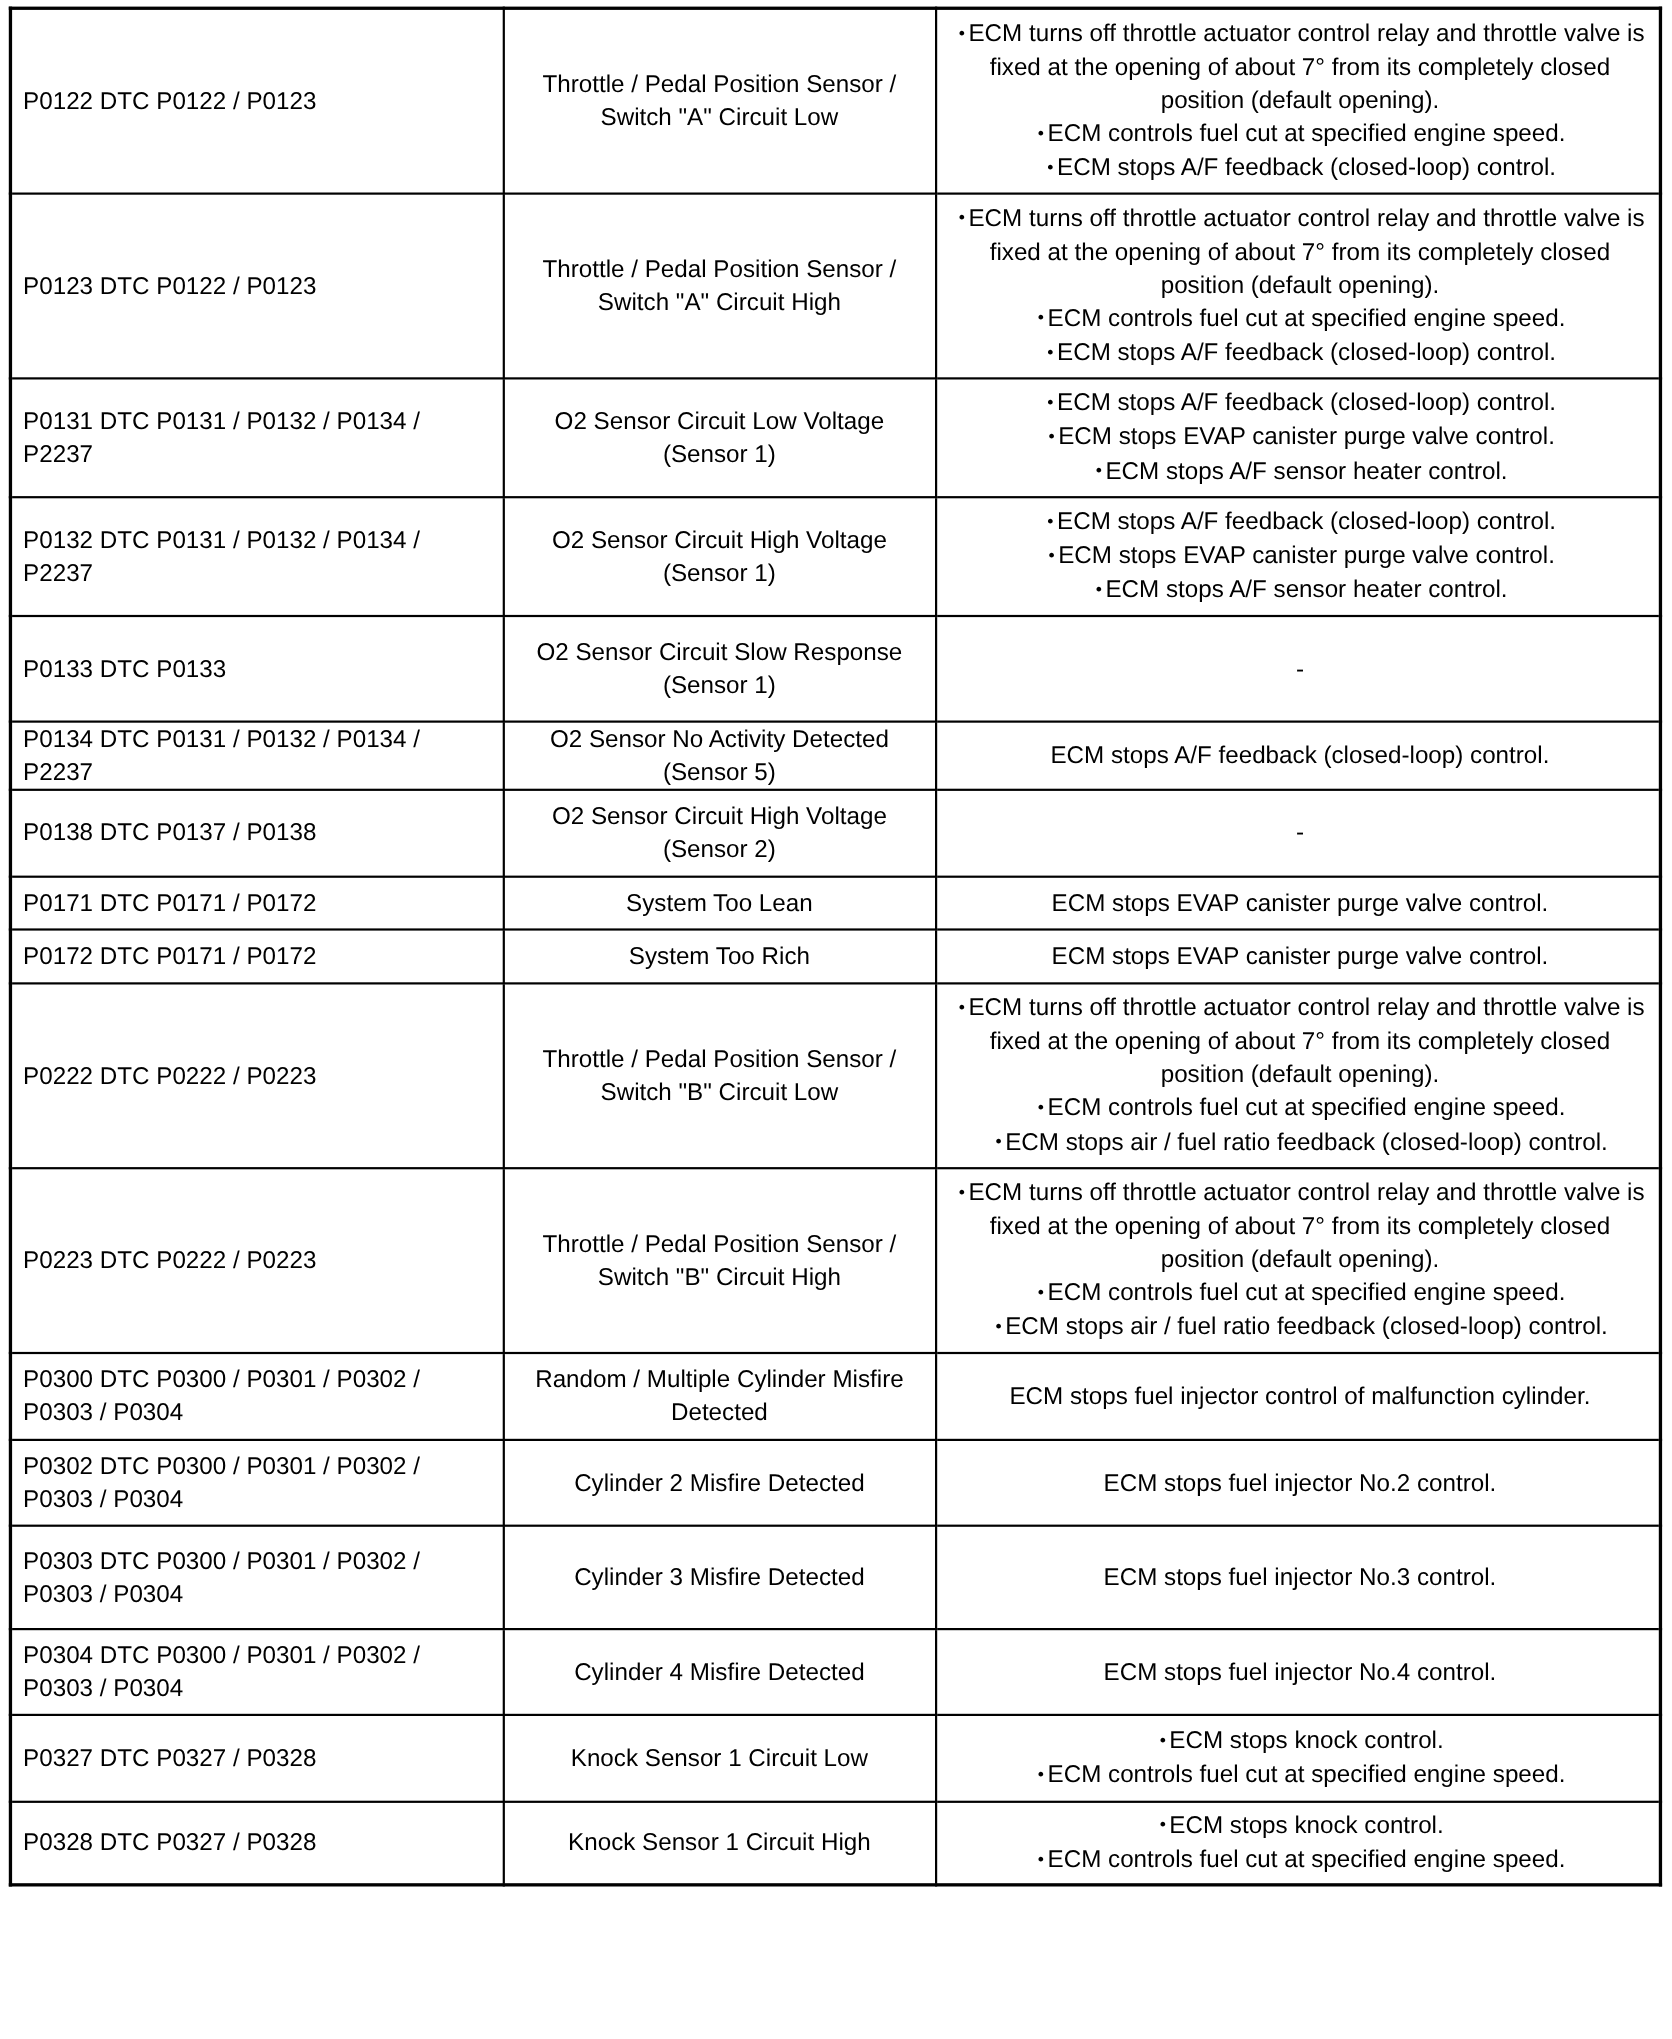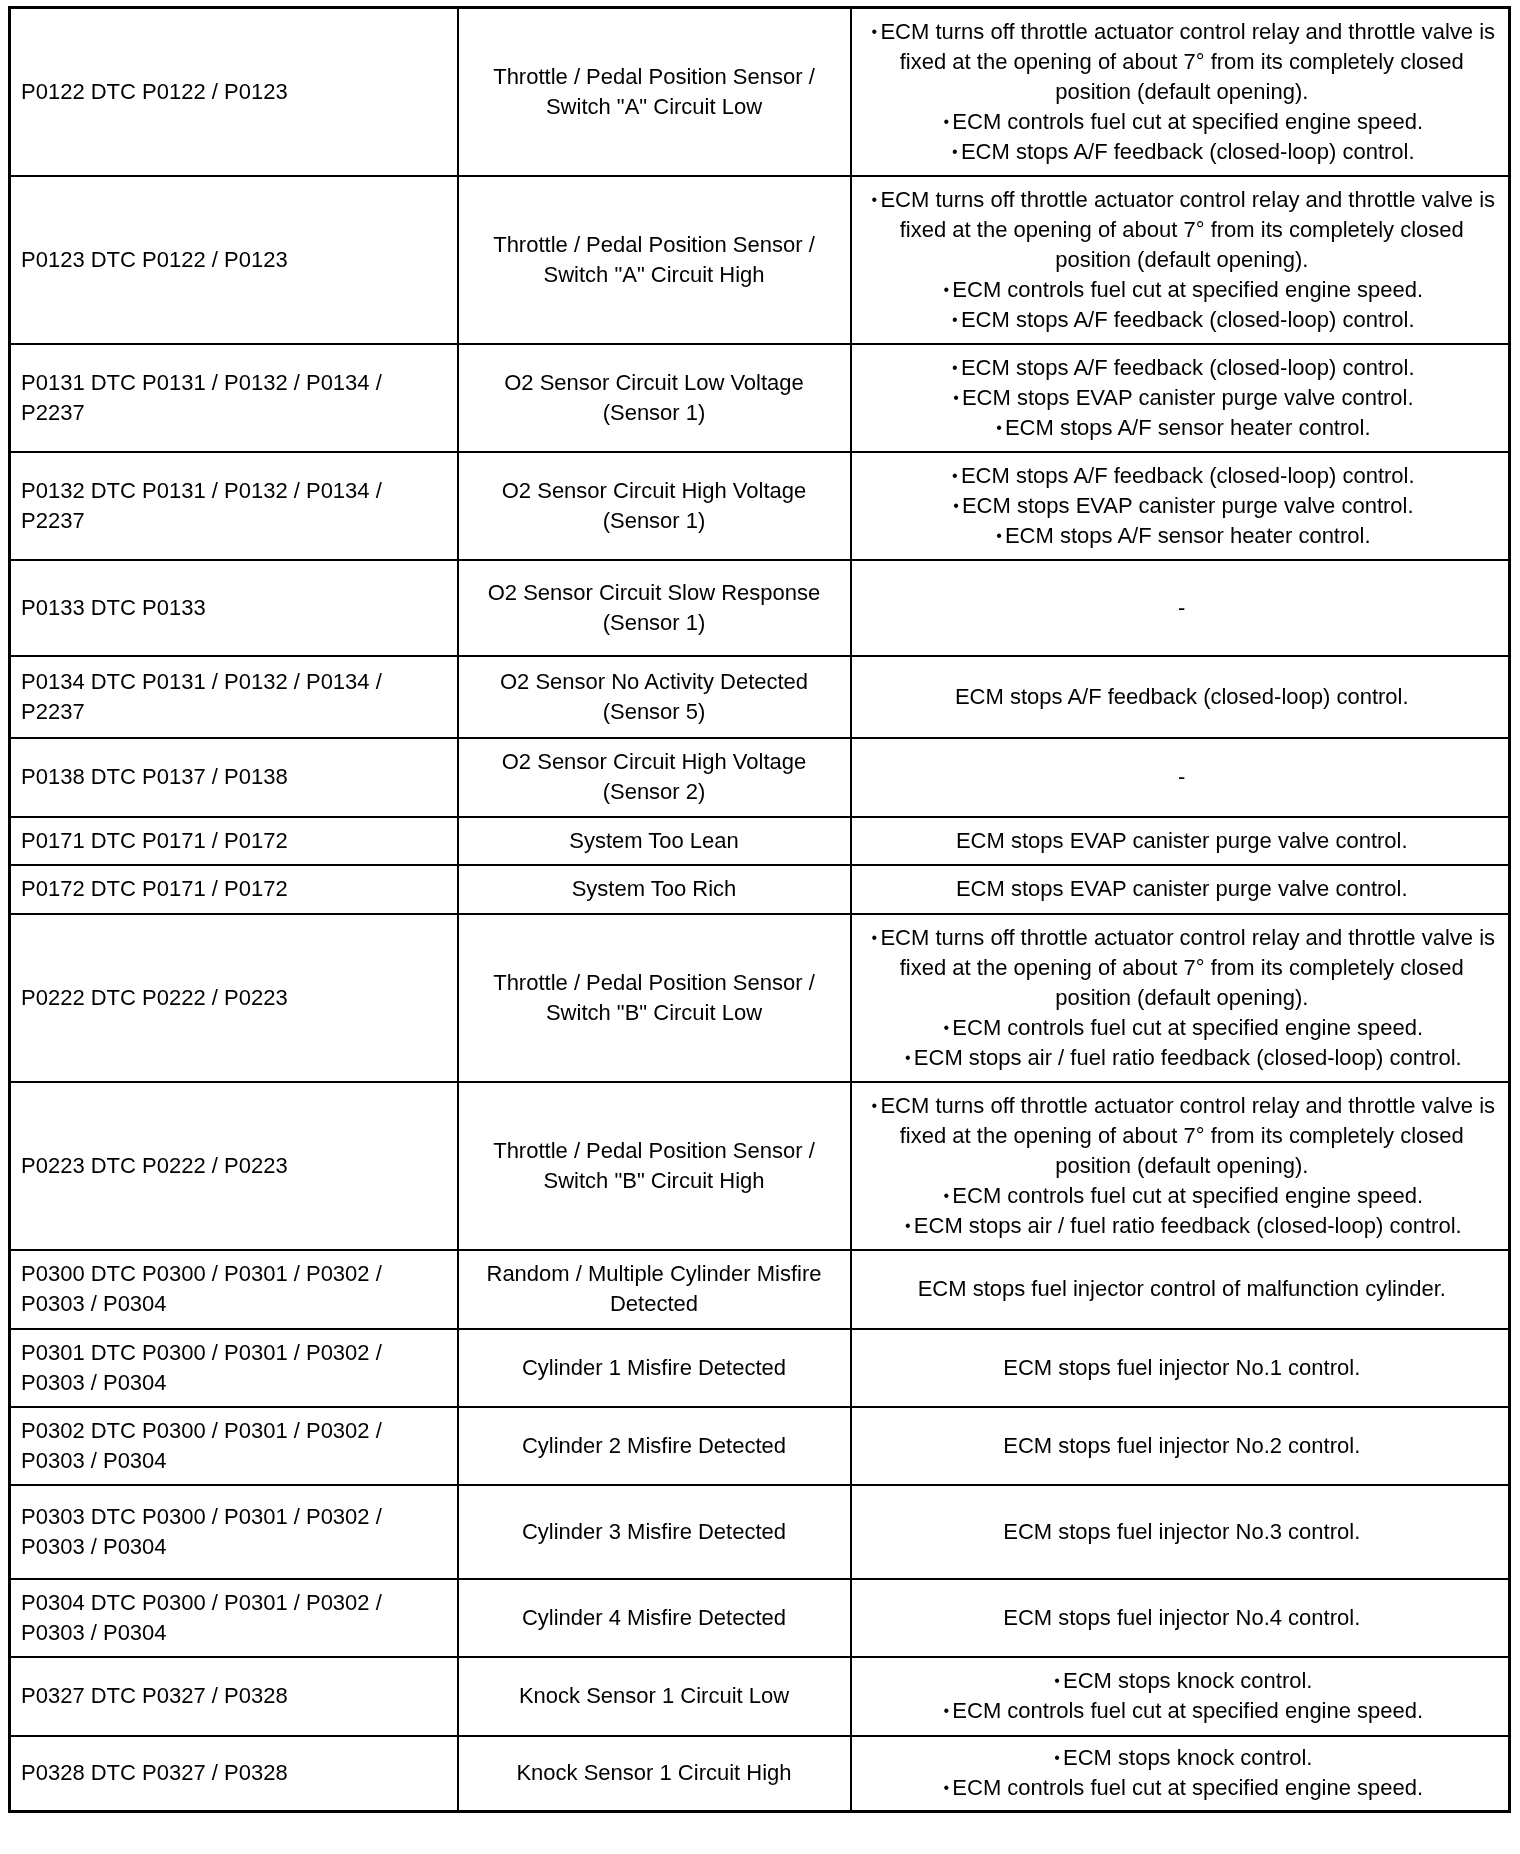--- a/index.html
+++ b/index.html
@@ -111,21 +111,21 @@
           <span class="bullet-line wrap"><span class="bullet-glyph">•</span><span>ECM stops A/F sensor heater control.</span></span>
         </td>
       </tr>
       <tr style="height: 96px;">
         <td class="code">P0133 DTC P0133</td>
         <td class="name">O2 Sensor Circuit Slow Response (Sensor 1)</td>
         <td class="action dash">
           <span class="bullet-line wrap"><span>-</span></span>
         </td>
       </tr>
-      <tr style="height: 82px;">
+      <tr style="height: 62px;">
         <td class="code">P0134 DTC P0131 / P0132 / P0134 / P2237</td>
         <td class="name">O2 Sensor No Activity Detected (Sensor 5)</td>
         <td class="action">
           <span class="bullet-line wrap"><span>ECM stops A/F feedback (closed-loop) control.</span></span>
         </td>
       </tr>
       <tr style="height: 79px;">
         <td class="code">P0138 DTC P0137 / P0138</td>
         <td class="name">O2 Sensor Circuit High Voltage (Sensor 2)</td>
         <td class="action dash">
@@ -165,27 +165,20 @@
         </td>
       </tr>
       <tr style="height: 79px;">
         <td class="code">P0300 DTC P0300 / P0301 / P0302 / P0303 / P0304</td>
         <td class="name">Random / Multiple Cylinder Misfire Detected</td>
         <td class="action">
           <span class="bullet-line wrap"><span>ECM stops fuel injector control of malfunction cylinder.</span></span>
         </td>
       </tr>
       <tr style="height: 78px;">
-        <td class="code">P0301 DTC P0300 / P0301 / P0302 / P0303 / P0304</td>
-        <td class="name">Cylinder 1 Misfire Detected</td>
-        <td class="action">
-          <span class="bullet-line wrap"><span>ECM stops fuel injector No.1 control.</span></span>
-        </td>
-      </tr>
-      <tr style="height: 78px;">
         <td class="code">P0302 DTC P0300 / P0301 / P0302 / P0303 / P0304</td>
         <td class="name">Cylinder 2 Misfire Detected</td>
         <td class="action">
           <span class="bullet-line wrap"><span>ECM stops fuel injector No.2 control.</span></span>
         </td>
       </tr>
       <tr style="height: 94px;">
         <td class="code">P0303 DTC P0300 / P0301 / P0302 / P0303 / P0304</td>
         <td class="name">Cylinder 3 Misfire Detected</td>
         <td class="action">

